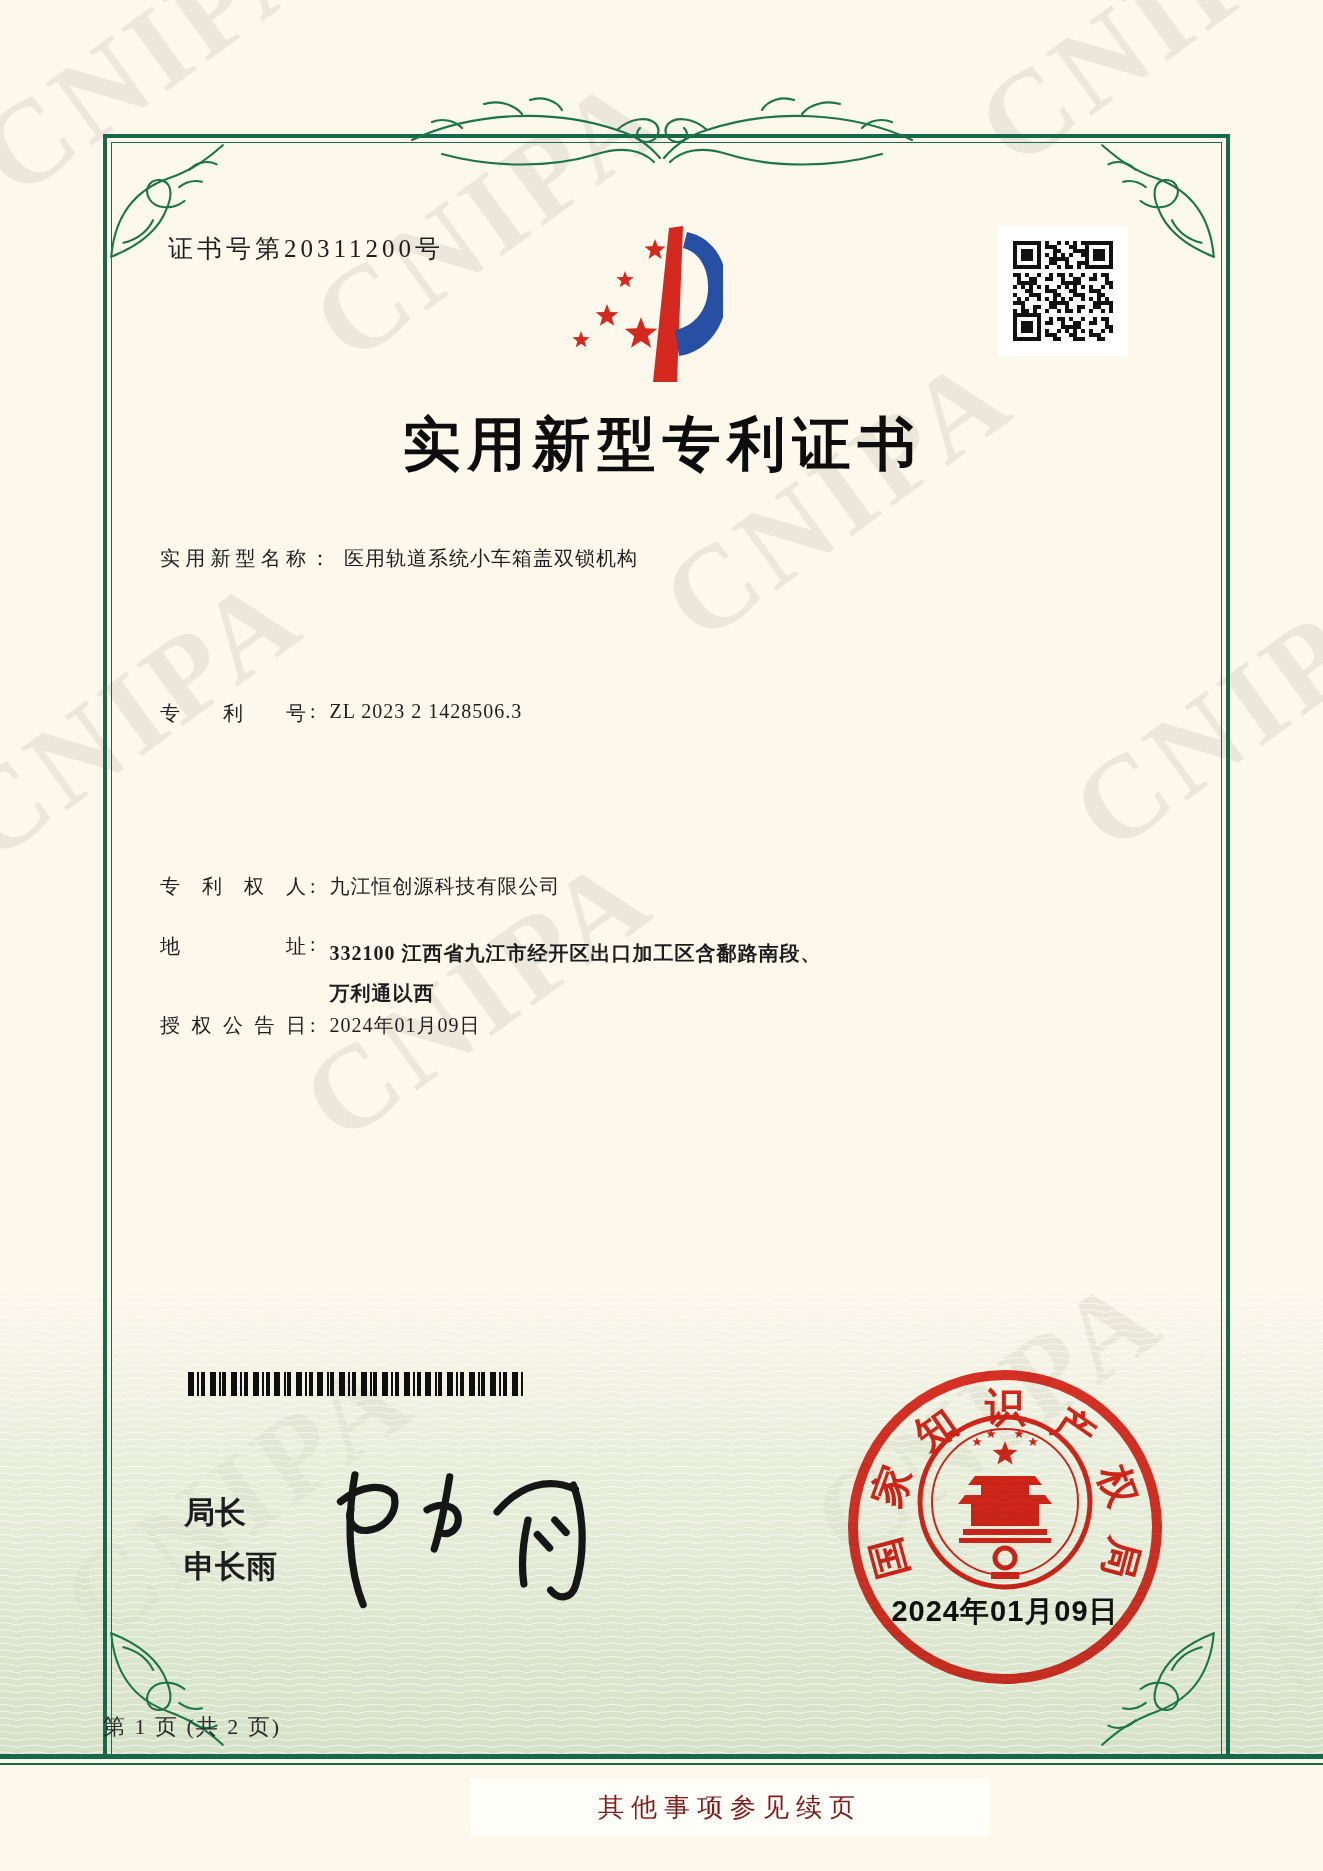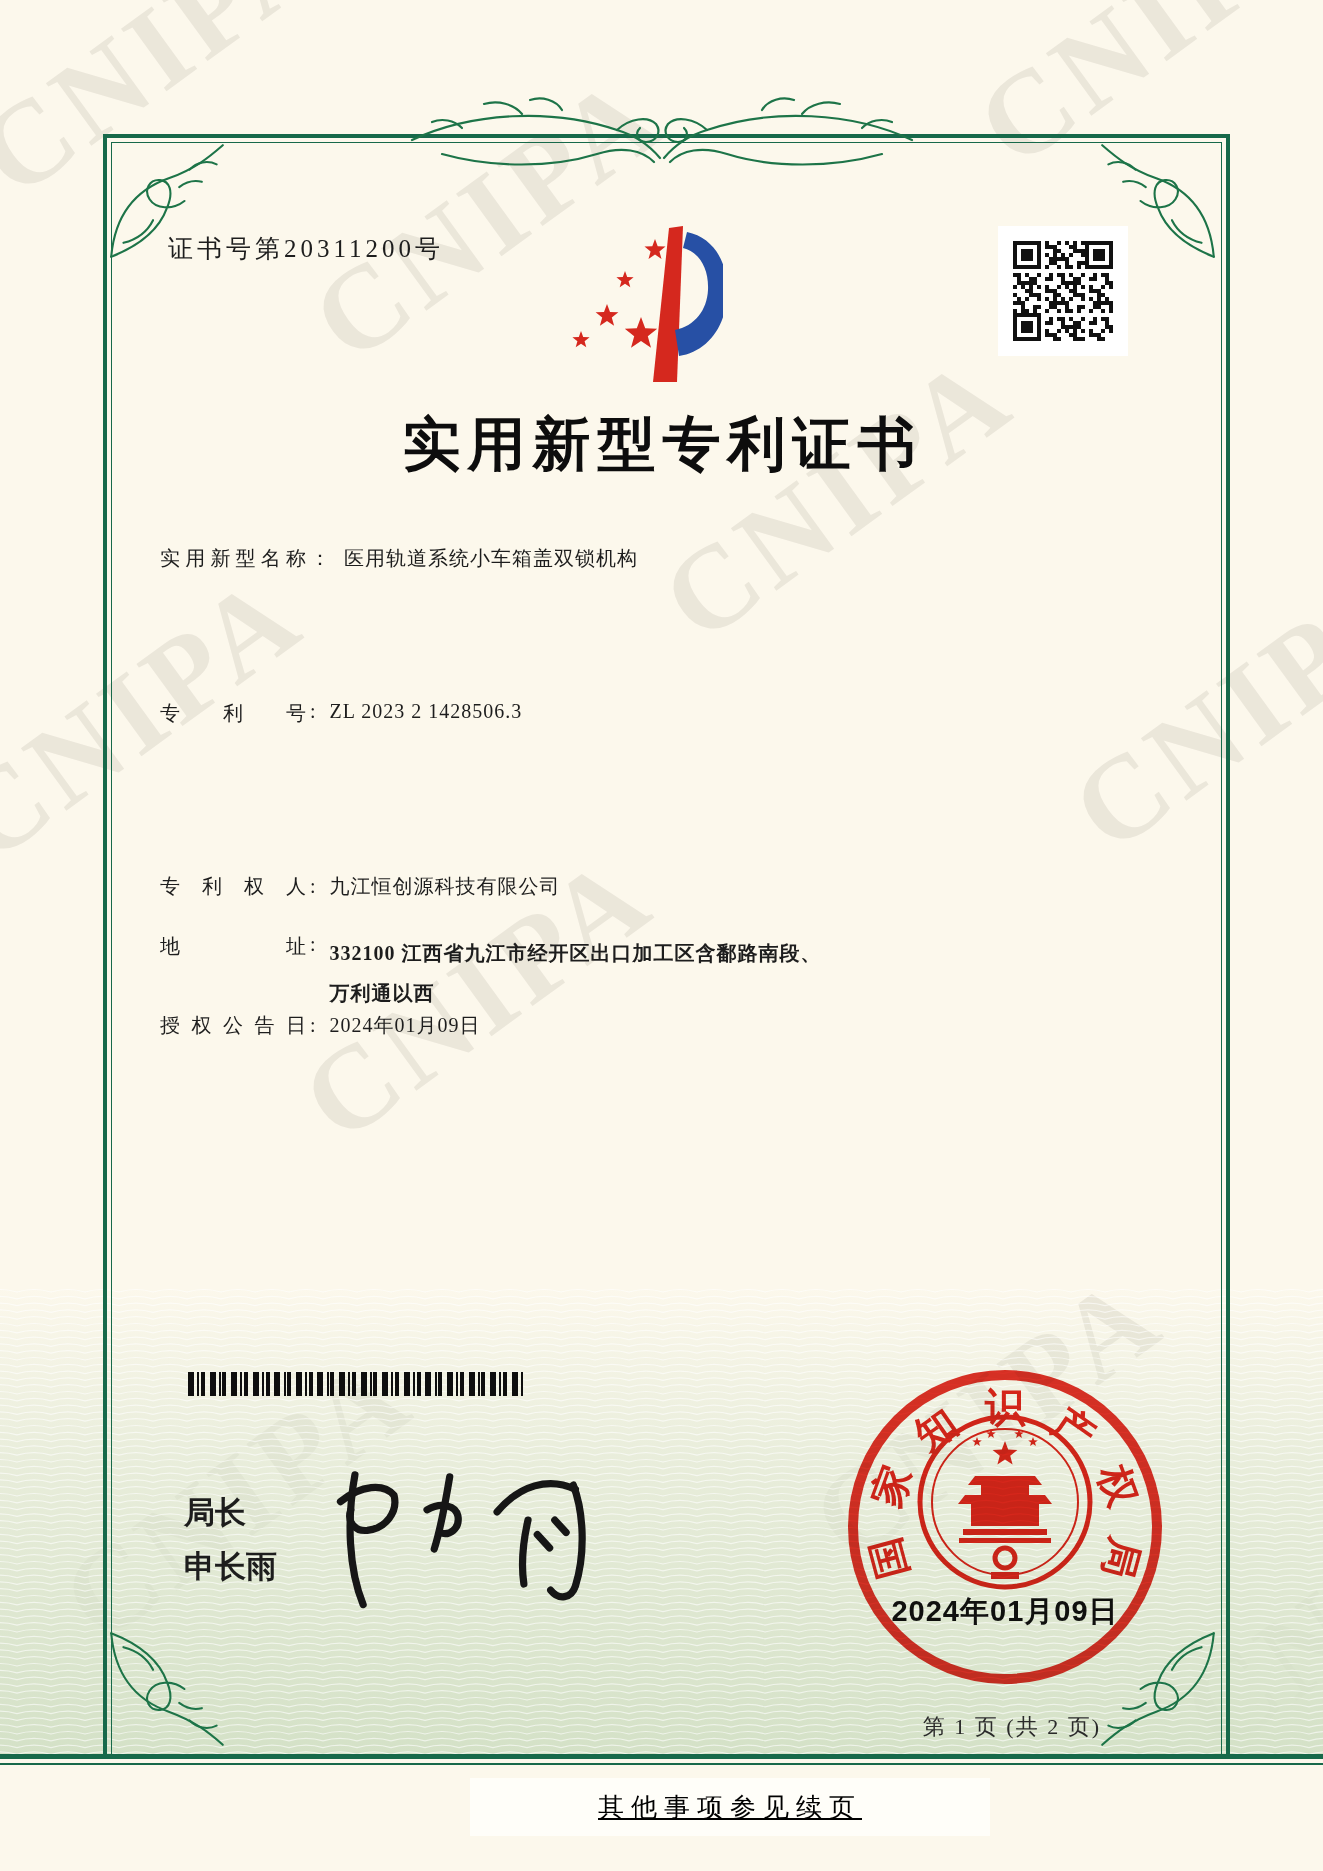--- a/index.html
+++ b/index.html
@@ -44,25 +44,25 @@
   #signer-name{position:absolute;left:184px;top:1546px;font:700 31px "Liberation Sans","DejaVu Sans",sans-serif;z-index:2;}
   #signature{position:absolute;left:325px;top:1448px;z-index:2;}
   
   #seal{position:absolute;left:848px;top:1370px;width:314px;height:314px;z-index:2;mix-blend-mode:multiply;}
   #seal-ring{position:absolute;left:0;top:0;width:294px;height:294px;border:10px solid #df271c;border-radius:50%;opacity:.95;}
   .seal-char{position:absolute;font:700 40px "Liberation Serif","DejaVu Serif",serif;color:#df271c;z-index:2;}
   #emblem{position:absolute;left:67px;top:42px;}
   #seal-date{position:absolute;left:0;top:222px;width:314px;text-align:center;
              font:600 29px "Liberation Sans","DejaVu Sans",sans-serif;color:#111;letter-spacing:1px;z-index:3;}
   
-  #page-footer{position:absolute;left:103px;top:1712px;width:998px;text-align:right;font-size:22px;
+  #page-footer{position:absolute;left:103px;top:1712px;width:998px;text-align:left;font-size:22px;
                letter-spacing:2px;color:#2a2a2a;z-index:2;}
   #cont-box{position:absolute;left:470px;top:1778px;width:520px;height:58px;background:#fffef9;
             display:flex;align-items:center;justify-content:center;z-index:2;}
-  #cont-box span{font-size:26px;letter-spacing:7px;color:#000000;text-decoration:underline;}
+  #cont-box span{font-size:26px;letter-spacing:7px;color:#7f1d1d;}
 </style>
 </head>
 <body>
 
 <div id="page">
 
   <div class="wm" style="left:-45px;top:-15px">CNIPA</div>
   <div class="wm" style="left:290px;top:150px">CNIPA</div>
   <div class="wm" style="left:955px;top:-45px">CNIPA</div>
   <div class="wm" style="left:640px;top:430px">CNIPA</div>

